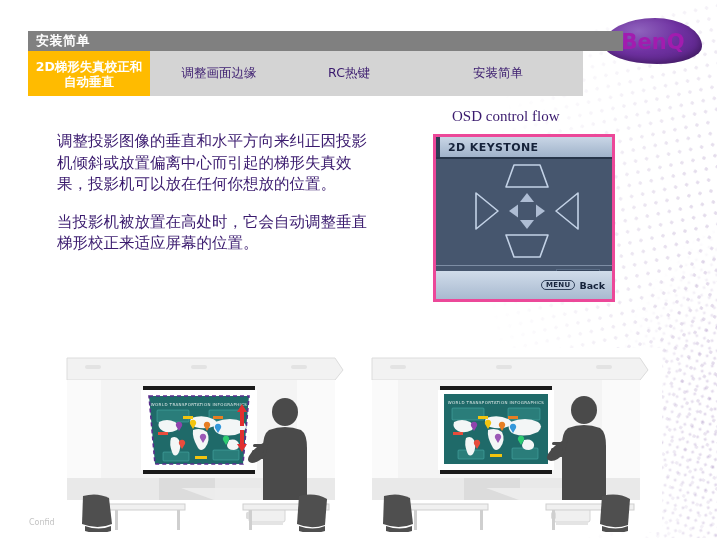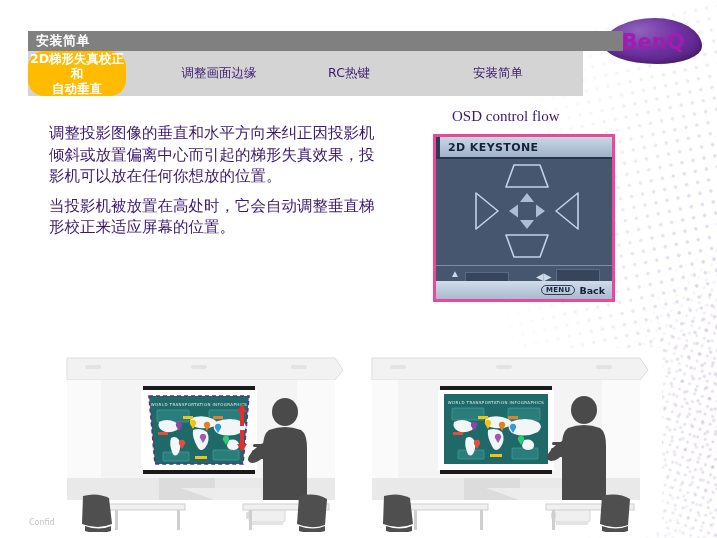--- a/index.html
+++ b/index.html
@@ -64,44 +64,43 @@
     font-family:"DejaVu Sans","Liberation Sans",sans-serif;
     letter-spacing:0.5px;
   }
 
   
   .tab-strip{
     position:absolute;left:28px;top:51px;width:555px;height:45px;
     background:#d4d4d4;
   }
   .tab-active{
-    position:absolute;left:0;top:0;width:98px;height:45px;
+    position:absolute;left:0;top:0;width:122px;height:45px;
     background:#ffbb00;
     display:flex;flex-direction:column;align-items:center;justify-content:center;
     color:#ffffff;font-weight:bold;font-size:12.5px;line-height:15px;
     text-align:center;
     font-family:"DejaVu Sans","Liberation Sans",sans-serif;
-    border-radius:16px;
   }
   .tab{
     position:absolute;top:0;height:45px;display:flex;align-items:center;justify-content:center;
     color:#3a1a6e;font-size:12.5px;font-weight:normal;
     font-family:"DejaVu Sans","Liberation Sans",sans-serif;
   }
   .tab-2{left:131px;width:120px;}
   .tab-3{left:272px;width:98px;}
   .tab-4{left:410px;width:120px;}
 
   
   .body-text{
     position:absolute;left:41px;top:115px;width:345px;
     color:#3a1a6e;font-size:15.5px;line-height:21.5px;
     font-family:"DejaVu Sans","Liberation Sans",sans-serif;
   }
-  .body-text p{margin:8px;}
+  .body-text p{margin:16px;}
 
   
   .osd-caption{
     position:absolute;left:452px;top:108px;
     color:#3a1a6e;font-size:15px;
     font-family:"Liberation Serif","DejaVu Serif",serif;
   }
   .osd-panel{
     position:absolute;left:433px;top:134px;width:182px;height:168px;
     background:#46566e;border:3px solid #ec4899;
@@ -128,21 +127,21 @@
     border-top:1px solid #7d8da4;
   }
   .osd-valuebar .vrow{
     position:absolute;top:3px;display:flex;align-items:center;gap:5px;
   }
   .vrow.left{left:14px;}
   .vrow.right{left:100px;}
   .val-box{width:42px;height:13px;background:#36455c;border:1px solid #5a6c85;}
   .arrow-glyph{color:#cdd8e8;font-size:10px;line-height:10px;}
   .osd-footer{
-    position:absolute;left:0;bottom:0;right:0;height:18px;
+    position:absolute;left:0;bottom:0;right:0;height:28px;
     background:linear-gradient(to bottom,#d0dcea 0%,#a9bad0 100%);
     display:flex;align-items:center;justify-content:flex-end;
     padding-right:7px;gap:4px;
   }
   .menu-pill{
     border:1px solid #30405a;border-radius:7px;padding:0px 4px;
     font-size:7px;color:#15223a;font-weight:bold;letter-spacing:0.3px;
     font-family:"DejaVu Sans",sans-serif;
   }
   .back-label{font-size:9.5px;font-weight:bold;color:#15223a;font-family:"DejaVu Sans",sans-serif;}

